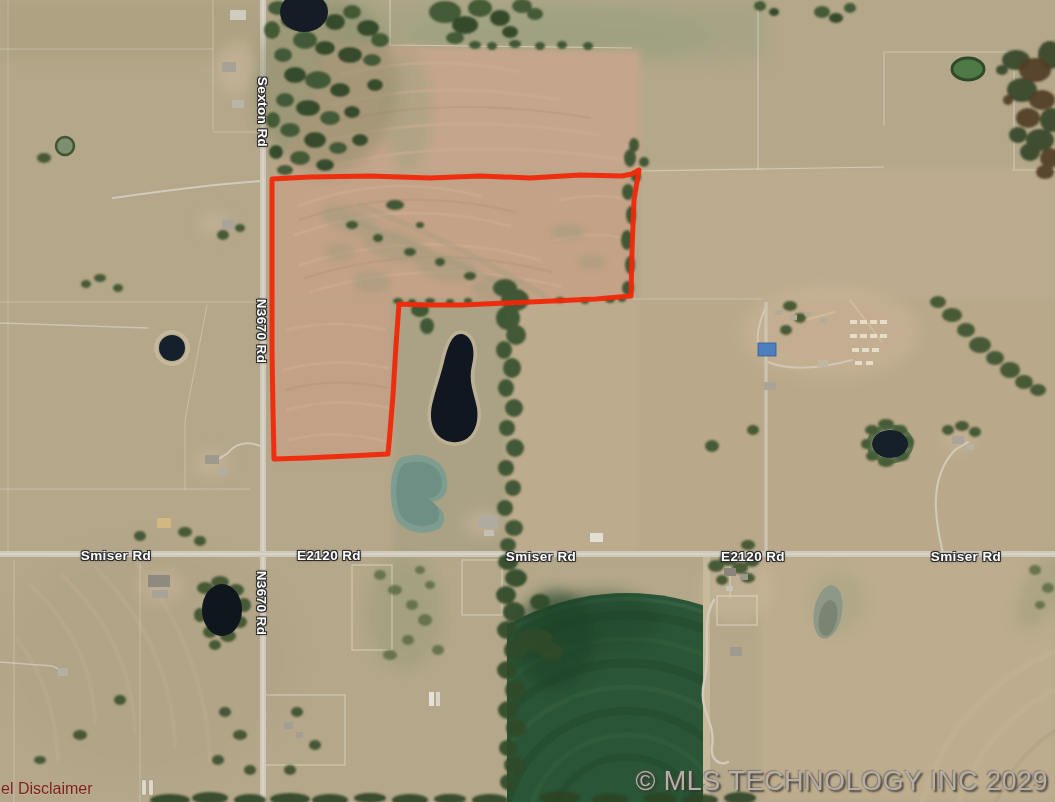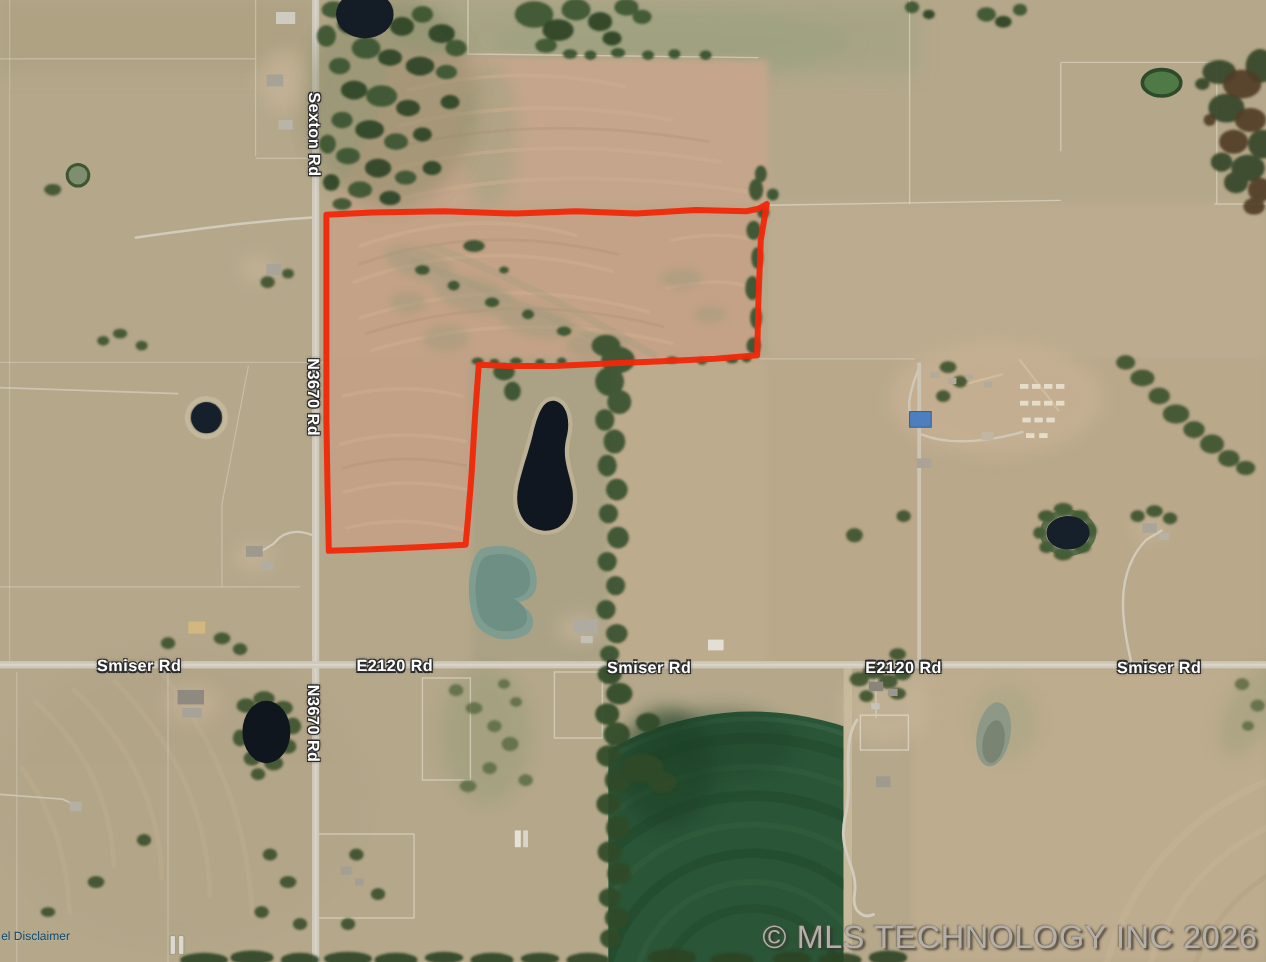--- a/index.html
+++ b/index.html
@@ -6,21 +6,21 @@
   #stage{position:relative;width:1055px;height:802px;overflow:hidden;
          font-family:"Liberation Sans",sans-serif;background:#b4a78a;}
   #map-svg{position:absolute;left:0;top:0;}
   #labels-layer{position:absolute;left:0;top:0;width:100%;height:100%;pointer-events:none;}
   .road-label{position:absolute;transform:translate(-50%,-50%);
     font-size:13.5px;font-weight:bold;color:#fff;white-space:nowrap;letter-spacing:.4px;
     text-shadow:-1px -1px 0 #2b2b2b,1px -1px 0 #2b2b2b,-1px 1px 0 #2b2b2b,1px 1px 0 #2b2b2b,0 0 3px #1d1d1d;}
   .road-label.vertical{transform:translate(-50%,-50%) rotate(90deg);}
   .attribution{position:absolute;right:7px;bottom:5px;font-size:27px;letter-spacing:.5px;
     color:#b5afa8;text-shadow:2px 2px 2px rgba(55,50,45,.85),-1px -1px 1px rgba(90,85,78,.5);}
-  .disclaimer{position:absolute;left:1px;bottom:16px;font-size:10px;color:#0c4a6e;
+  .disclaimer{position:absolute;left:1px;bottom:4px;font-size:16px;color:#7f1d1d;
     text-shadow:0 1px 1px rgba(255,255,255,.22);}
   .bars-icon{position:absolute;left:142px;bottom:7px;width:13px;height:15px;}
   .bars-icon span{position:absolute;top:0;width:4px;height:15px;background:#ddd8cd;
     box-shadow:0 0 1px #55544c;border-radius:1px;}
   .bars-icon span:nth-child(1){left:0;}
   .bars-icon span:nth-child(2){left:7px;}
 </style>
 </head>
 <body>
 
@@ -486,14 +486,14 @@
       <div class="road-label horizontal" style="left: 541px; top: 556px;">Smiser Rd</div>
       <div class="road-label horizontal" style="left: 753px; top: 556px;">E2120 Rd</div>
       <div class="road-label horizontal" style="left: 966px; top: 556px;">Smiser Rd</div>
     </div>
 
 <div class="disclaimer">el Disclaimer</div>
 <div class="bars-icon">
       <span></span>
       <span></span>
     </div>
-<div class="attribution">© MLS TECHNOLOGY INC 2026</div>
+<div class="attribution">© MLS TECHNOLOGY INC 2029</div>
 </div>
 
 </body></html>

